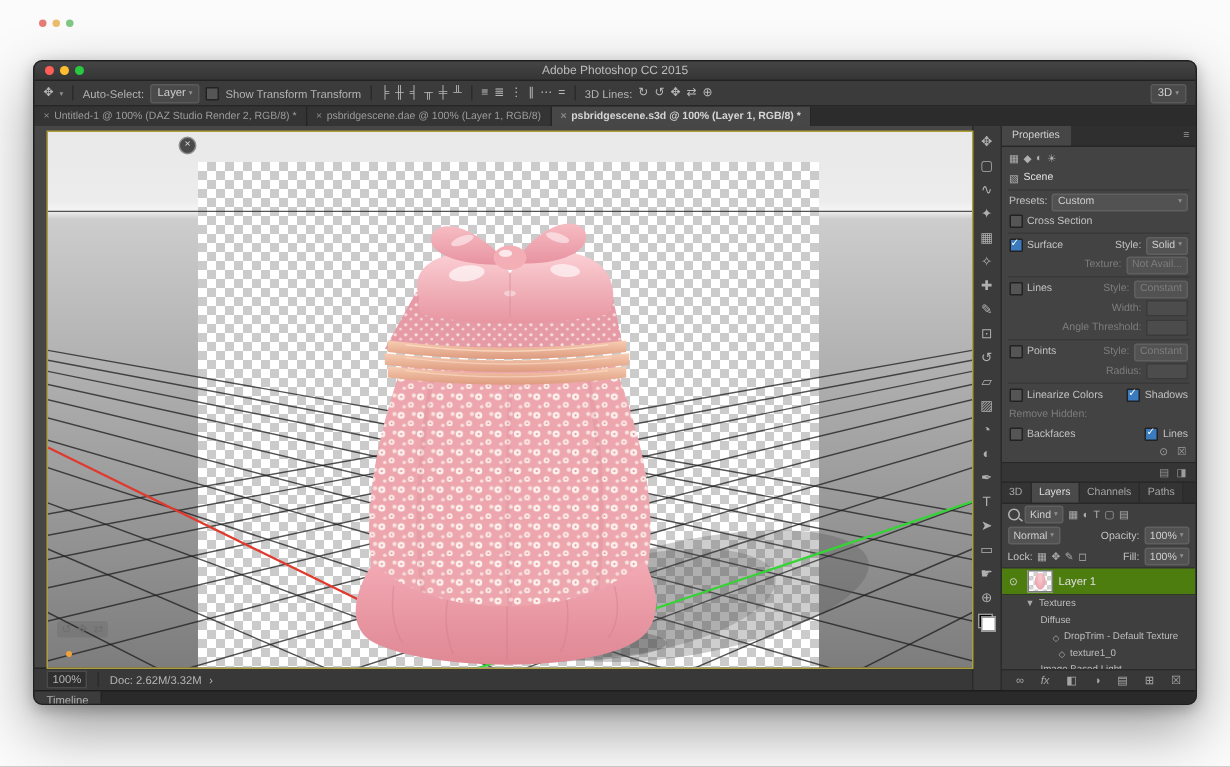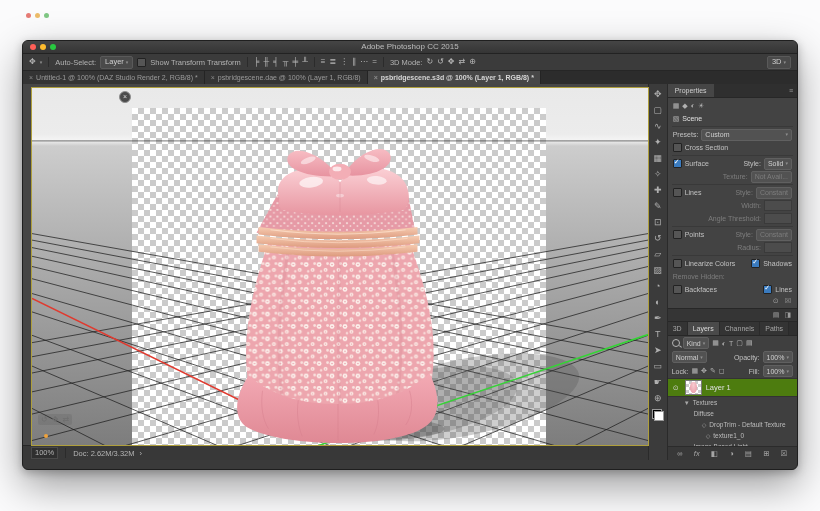--- a/index.html
+++ b/index.html
@@ -138,21 +138,21 @@
     <span class="oicon">╪</span>
     <span class="oicon">╨</span>
     <span class="sep"></span>
     <span class="oicon">≡</span>
     <span class="oicon">≣</span>
     <span class="oicon">⋮</span>
     <span class="oicon">∥</span>
     <span class="oicon">⋯</span>
     <span class="oicon">=</span>
     <span class="sep"></span>
-    <span>3D Mode:</span>
+    <span>3D Lines:</span>
     <span class="oicon">↻</span>
     <span class="oicon">↺</span>
     <span class="oicon">✥</span>
     <span class="oicon">⇄</span>
     <span class="oicon">⊕</span>
     <span class="spacer"></span>
     <span class="dropdown">
       <span>3D</span>
       <span class="caret">▾</span>
     </span>
@@ -533,13 +533,16 @@
         <span style="font-style:italic">fx</span>
         <span>◧</span>
         <span>◑</span>
         <span>▤</span>
         <span>⊞</span>
         <span>☒</span>
       </div>
     </div>
   </div>
 
+  <div class="timeline">
+    <span class="tl-tab">Timeline</span>
+  </div>
 </div>
 
 </body></html>

